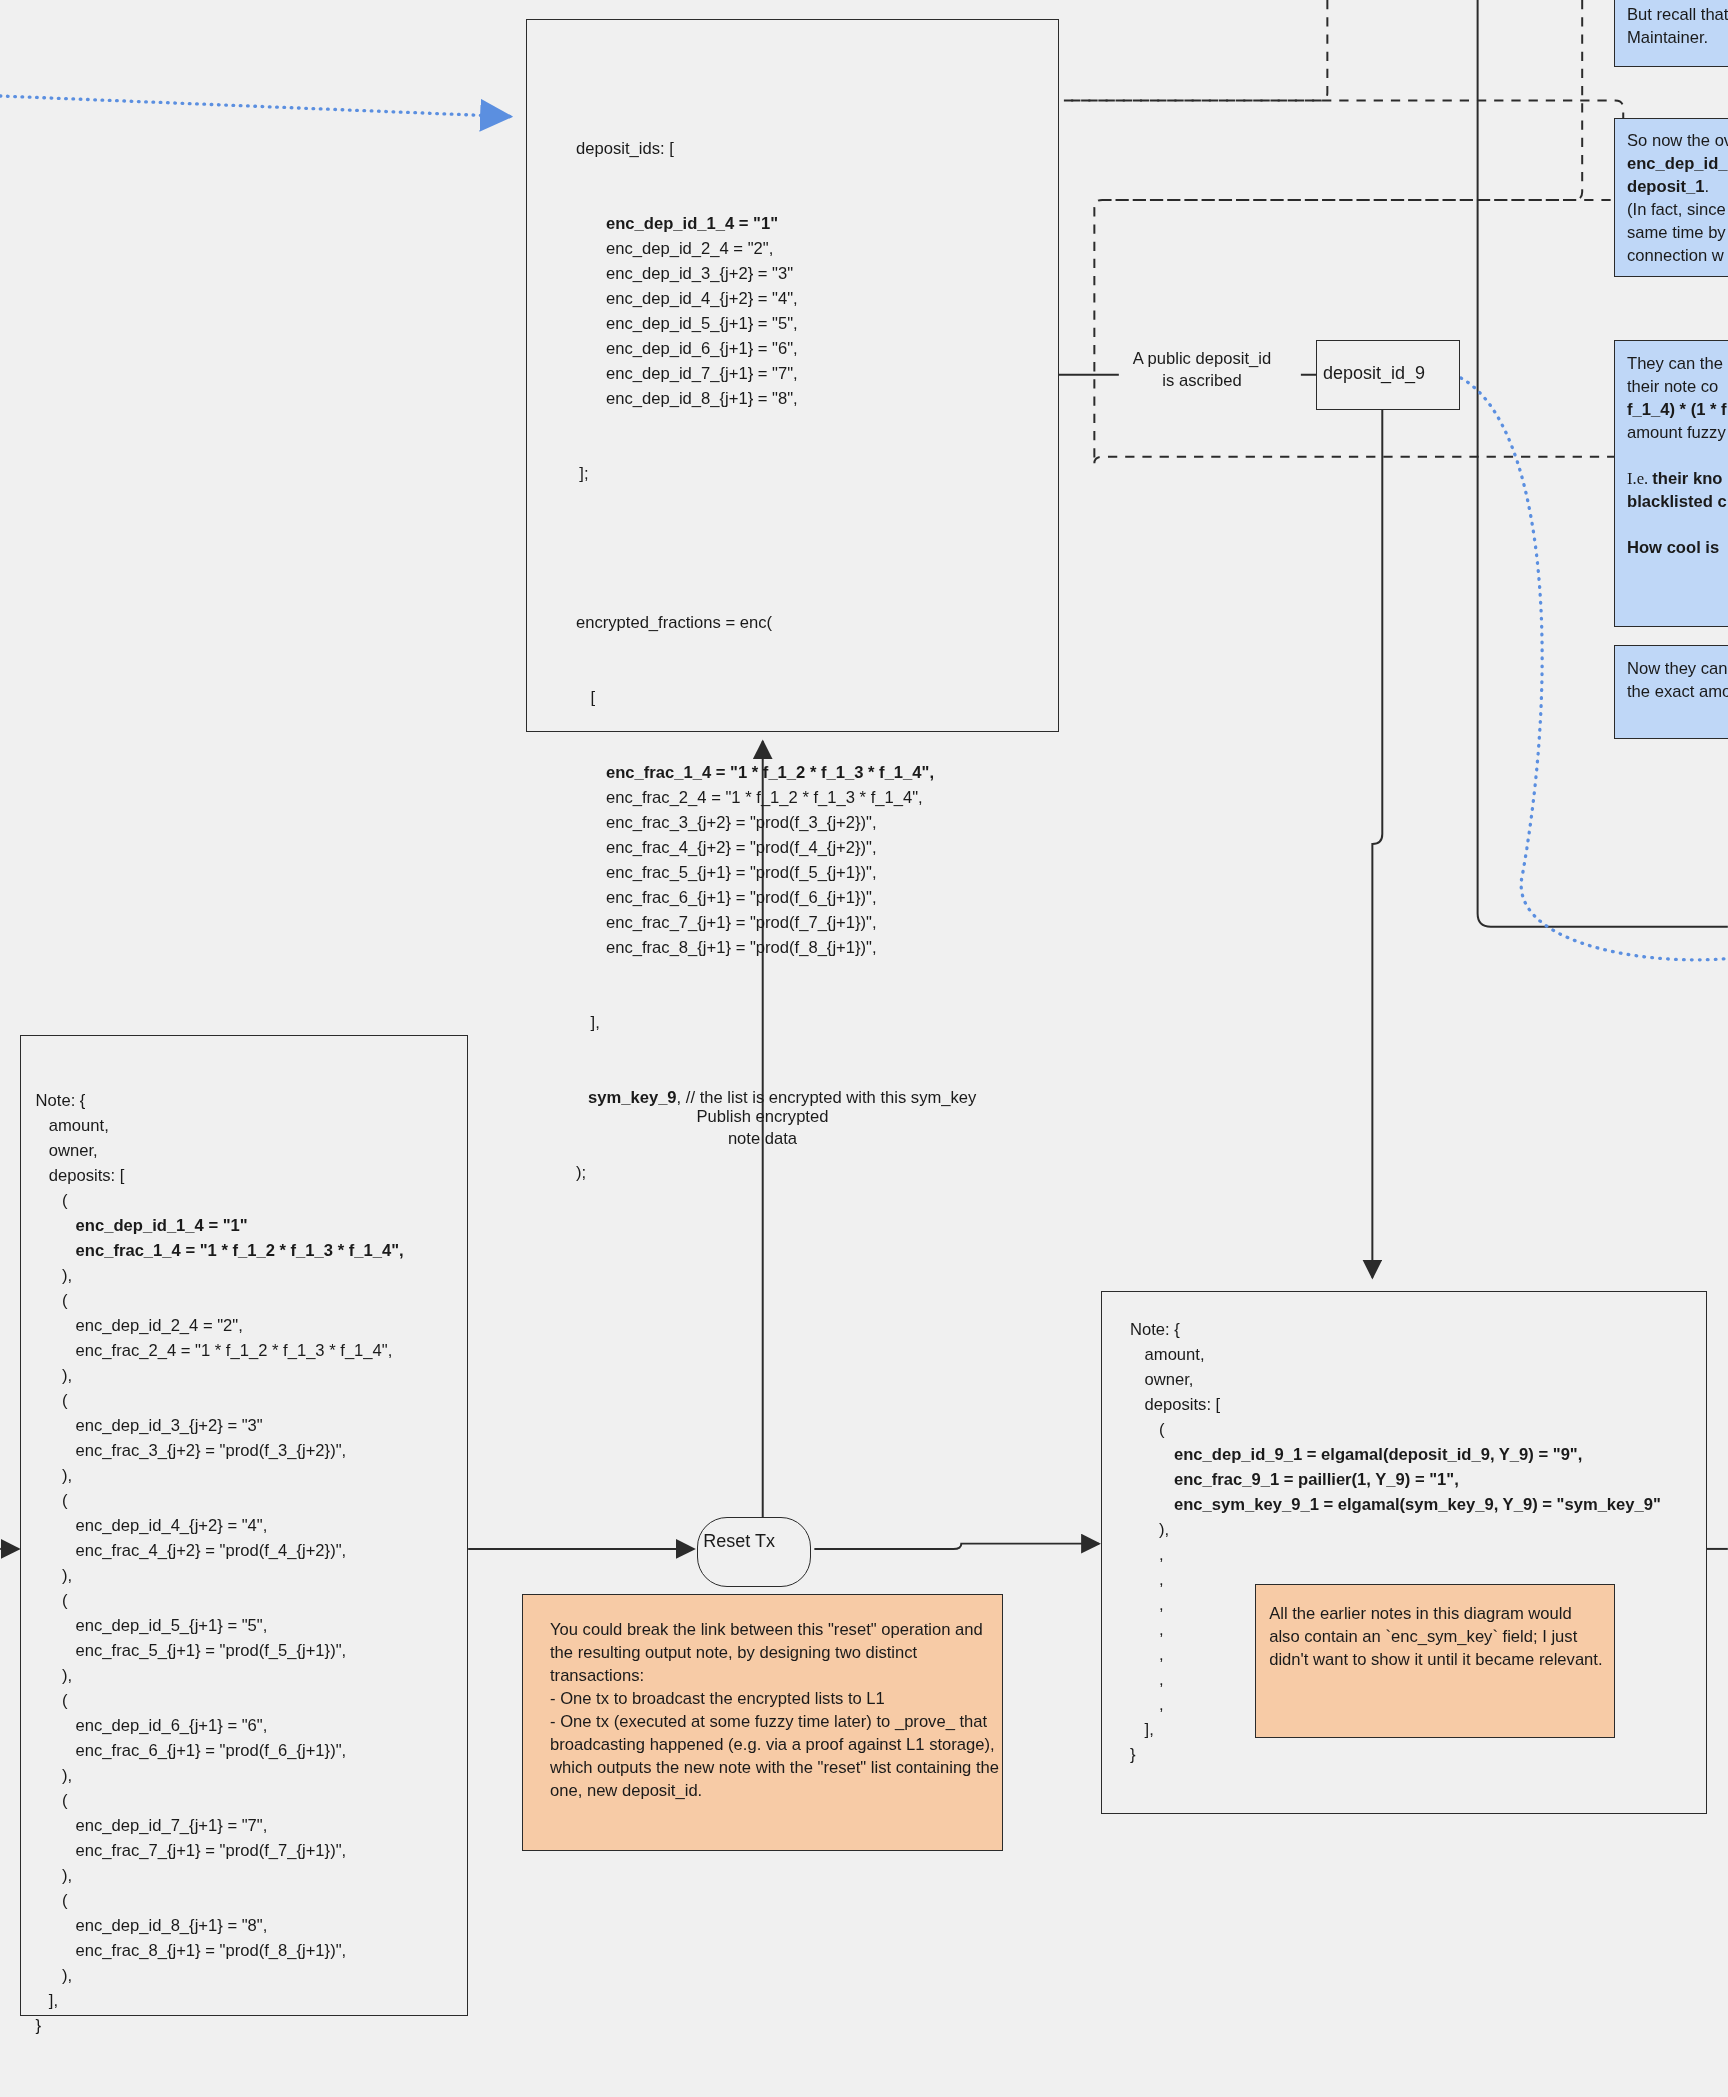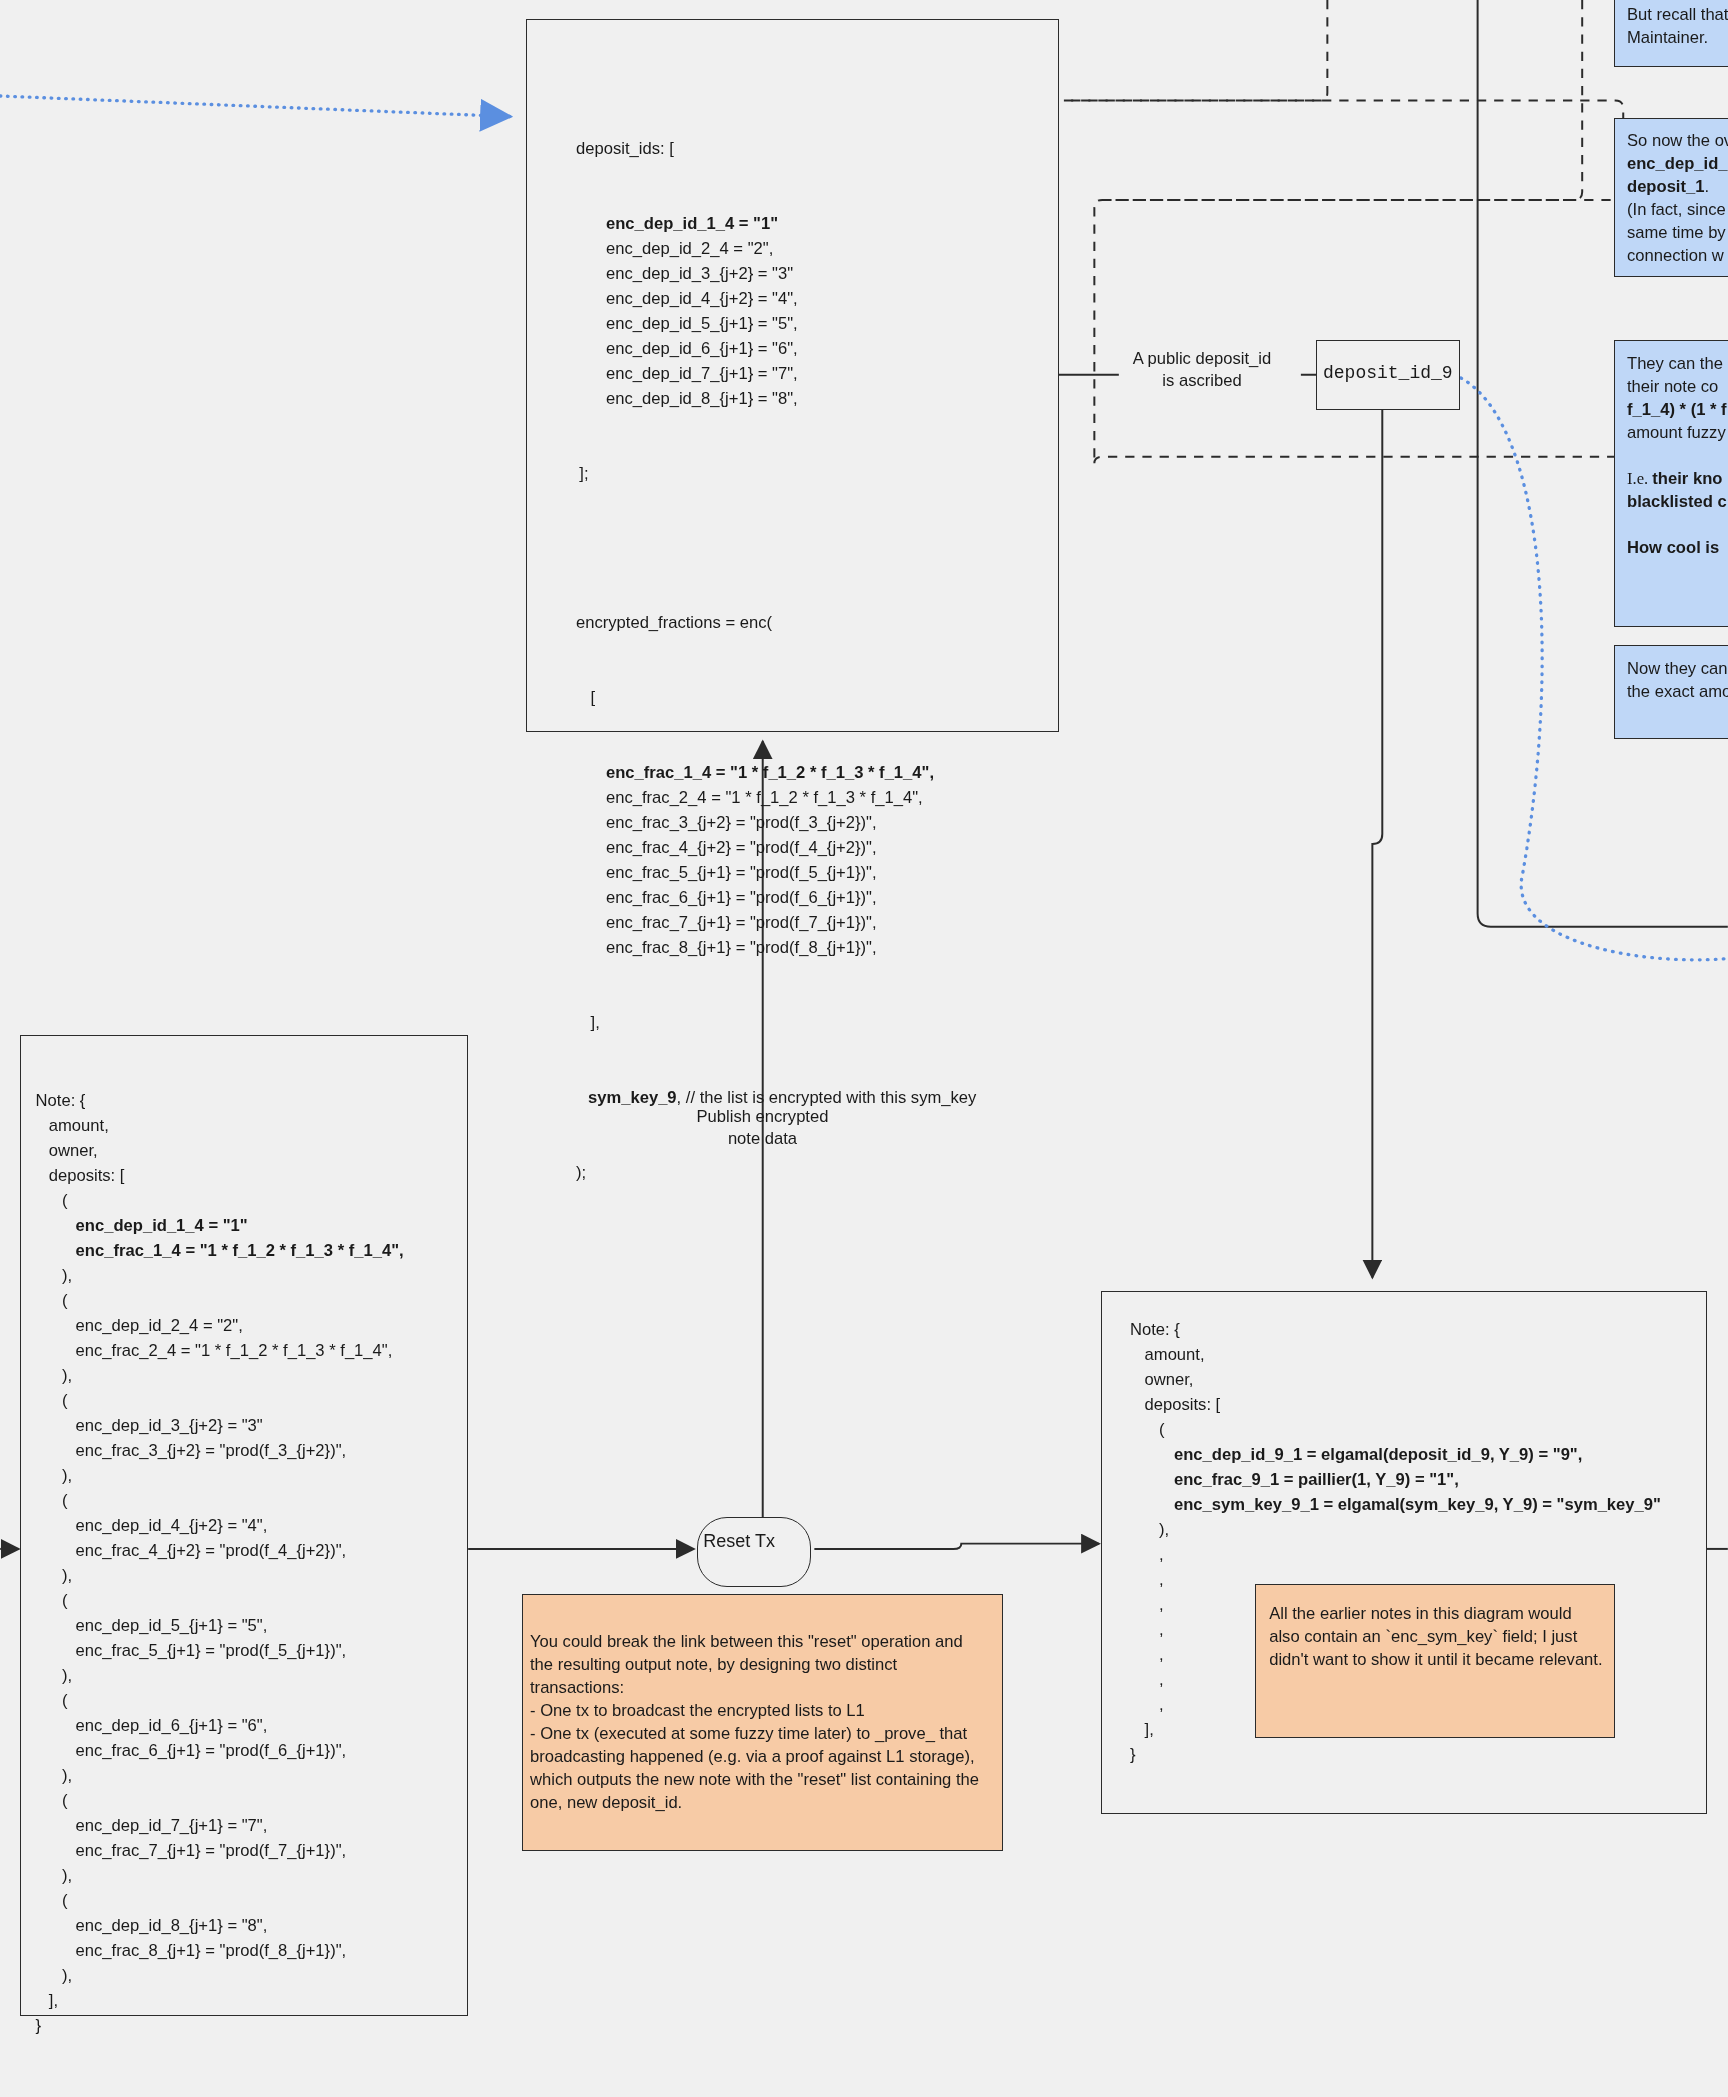--- a/index.html
+++ b/index.html
@@ -111,21 +111,21 @@
       <div>encrypted_fractions = enc(</div>
       <div style="padding-left:14.6px;">[</div>
       <div style="padding-left:30px;" id="frac-list"><div><b>enc_frac_1_4 = "1 * f_1_2 * f_1_3 * f_1_4",</b></div><div>enc_frac_2_4 = "1 * f_1_2 * f_1_3 * f_1_4",</div><div>enc_frac_3_{j+2} = "prod(f_3_{j+2})",</div><div>enc_frac_4_{j+2} = "prod(f_4_{j+2})",</div><div>enc_frac_5_{j+1} = "prod(f_5_{j+1})",</div><div>enc_frac_6_{j+1} = "prod(f_6_{j+1})",</div><div>enc_frac_7_{j+1} = "prod(f_7_{j+1})",</div><div>enc_frac_8_{j+1} = "prod(f_8_{j+1})",</div></div>
       <div style="padding-left:14.6px;">],</div>
       <div style="padding-left:12px;"><b>sym_key_9</b><span>, // the list is encrypted with this sym_key</span></div>
       <div>);</div>
     </div>
   </div>
 
   <div class="node boxed" style="left:1316px;top:340px;width:144px;height:70px;">
-    <div class="nodetext" style="position:absolute;left:6px;top:21px;font-family:Liberation Mono, monospace;">deposit_id_9</div>
+    <div class="nodetext" style="position:absolute;left:6px;top:21px;">deposit_id_9</div>
   </div>
 
   <div class="lbl" style="left:1106px;top:348px;width:192px;white-space:pre-line;">A public deposit_id
 is ascribed</div>
 
   <div class="lbl" style="left:670px;top:1106px;width:185px;white-space:pre-line;">Publish encrypted
 note data</div>
 
   <div class="node boxed" style="left:697px;top:1517px;width:114px;height:70px;border-radius:30px;">
     <div class="nodetext" style="position:absolute;left:5.3px;top:12px;">Reset Tx</div>
@@ -133,21 +133,21 @@
 
   <div class="node boxed" style="left:20px;top:1035px;width:448px;height:981px;">
     <div class="code" id="in-note" style="position:absolute;left:14.6px;top:52px;"><div style="padding-left: 0px;">Note: {</div><div style="padding-left: 13.2px;">amount,</div><div style="padding-left: 13.2px;">owner,</div><div style="padding-left: 13.2px;">deposits: [</div><div style="padding-left: 26.5px;">(</div><div style="padding-left: 40px;"><b>enc_dep_id_1_4 = "1"</b></div><div style="padding-left: 40px;"><b>enc_frac_1_4 = "1 * f_1_2 * f_1_3 * f_1_4",</b></div><div style="padding-left: 26.5px;">),</div><div style="padding-left: 26.5px;">(</div><div style="padding-left: 40px;">enc_dep_id_2_4 = "2",</div><div style="padding-left: 40px;">enc_frac_2_4 = "1 * f_1_2 * f_1_3 * f_1_4",</div><div style="padding-left: 26.5px;">),</div><div style="padding-left: 26.5px;">(</div><div style="padding-left: 40px;">enc_dep_id_3_{j+2} = "3"</div><div style="padding-left: 40px;">enc_frac_3_{j+2} = "prod(f_3_{j+2})",</div><div style="padding-left: 26.5px;">),</div><div style="padding-left: 26.5px;">(</div><div style="padding-left: 40px;">enc_dep_id_4_{j+2} = "4",</div><div style="padding-left: 40px;">enc_frac_4_{j+2} = "prod(f_4_{j+2})",</div><div style="padding-left: 26.5px;">),</div><div style="padding-left: 26.5px;">(</div><div style="padding-left: 40px;">enc_dep_id_5_{j+1} = "5",</div><div style="padding-left: 40px;">enc_frac_5_{j+1} = "prod(f_5_{j+1})",</div><div style="padding-left: 26.5px;">),</div><div style="padding-left: 26.5px;">(</div><div style="padding-left: 40px;">enc_dep_id_6_{j+1} = "6",</div><div style="padding-left: 40px;">enc_frac_6_{j+1} = "prod(f_6_{j+1})",</div><div style="padding-left: 26.5px;">),</div><div style="padding-left: 26.5px;">(</div><div style="padding-left: 40px;">enc_dep_id_7_{j+1} = "7",</div><div style="padding-left: 40px;">enc_frac_7_{j+1} = "prod(f_7_{j+1})",</div><div style="padding-left: 26.5px;">),</div><div style="padding-left: 26.5px;">(</div><div style="padding-left: 40px;">enc_dep_id_8_{j+1} = "8",</div><div style="padding-left: 40px;">enc_frac_8_{j+1} = "prod(f_8_{j+1})",</div><div style="padding-left: 26.5px;">),</div><div style="padding-left: 13.2px;">],</div><div style="padding-left: 0px;">}</div></div>
   </div>
 
   <div class="node boxed" style="left:1101px;top:1291px;width:606px;height:523px;">
     <div class="code" id="out-note" style="position:absolute;left:28px;top:24.5px;"><div style="padding-left: 0px;">Note: {</div><div style="padding-left: 14.6px;">amount,</div><div style="padding-left: 14.6px;">owner,</div><div style="padding-left: 14.6px;">deposits: [</div><div style="padding-left: 29px;">(</div><div style="padding-left: 44px;"><b>enc_dep_id_9_1 = elgamal(deposit_id_9, Y_9) = "9",</b></div><div style="padding-left: 44px;"><b>enc_frac_9_1 = paillier(1, Y_9) = "1",</b></div><div style="padding-left: 44px;"><b>enc_sym_key_9_1 = elgamal(sym_key_9, Y_9) = "sym_key_9"</b></div><div style="padding-left: 29px;">),</div><div style="padding-left: 29px;">,</div><div style="padding-left: 29px;">,</div><div style="padding-left: 29px;">,</div><div style="padding-left: 29px;">,</div><div style="padding-left: 29px;">,</div><div style="padding-left: 29px;">,</div><div style="padding-left: 29px;">,</div><div style="padding-left: 14.6px;">],</div><div style="padding-left: 0px;">}</div></div>
   </div>
 
   <div class="node note-orange" style="left:522px;top:1594px;width:481px;height:257px;">
-    <div class="notetext" style="position:absolute;left:7px;top:22.5px;width:454px;white-space:pre-line;margin-top:12px;">You could break the link between this "reset" operation and the resulting output note, by designing two distinct transactions:
+    <div class="notetext" style="position:absolute;left:27px;top:22.5px;width:454px;white-space:pre-line;">You could break the link between this "reset" operation and the resulting output note, by designing two distinct transactions:
 - One tx to broadcast the encrypted lists to L1
 - One tx (executed at some fuzzy time later) to _prove_ that broadcasting happened (e.g. via a proof against L1 storage), which outputs the new note with the "reset" list containing the one, new deposit_id.</div>
   </div>
 
   <div class="node note-orange" style="left:1255px;top:1584px;width:360px;height:154px;padding-left:20px;">
     <div class="notetext" style="position:absolute;left:13.2px;top:17px;width:334px;">All the earlier notes in this diagram would also contain an `enc_sym_key` field; I just didn't want to show it until it became relevant.</div>
   </div>
 
   <div class="node note-blue" style="left:1614px;top:-26.5px;width:278px;height:93px;">
     <div class="notetext" style="position:absolute;left:12px;top:28px;width:258px;">

